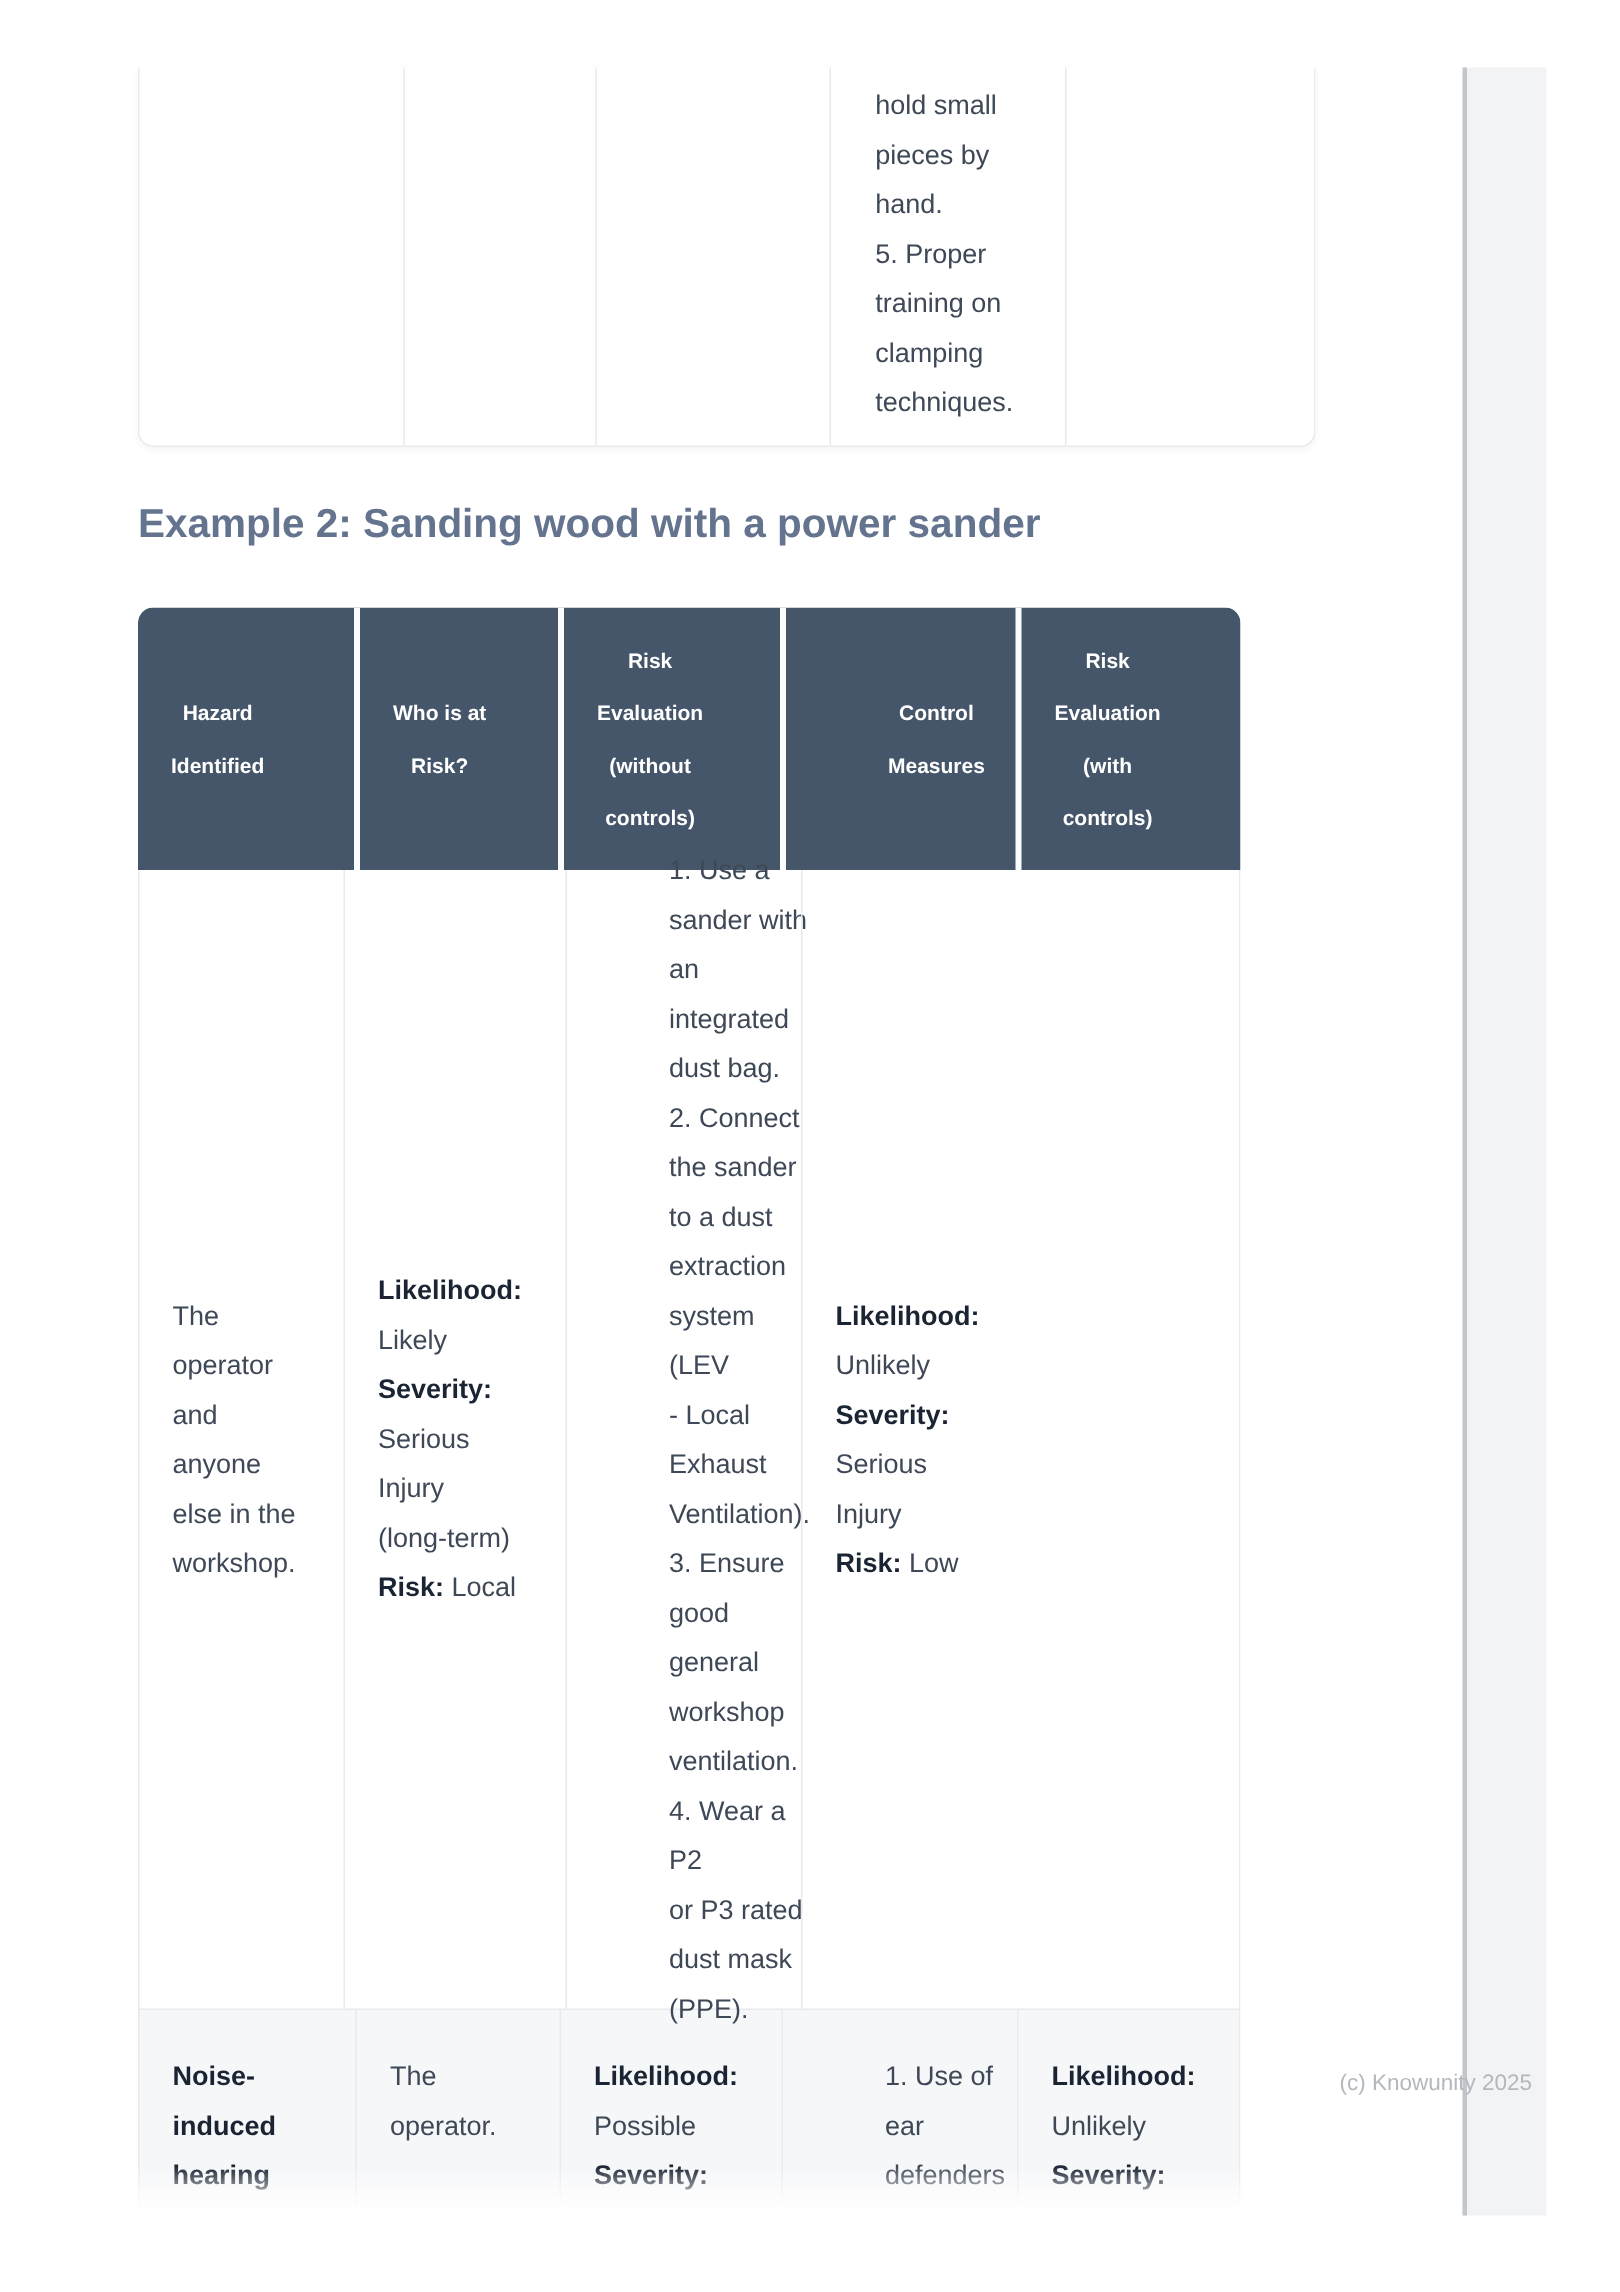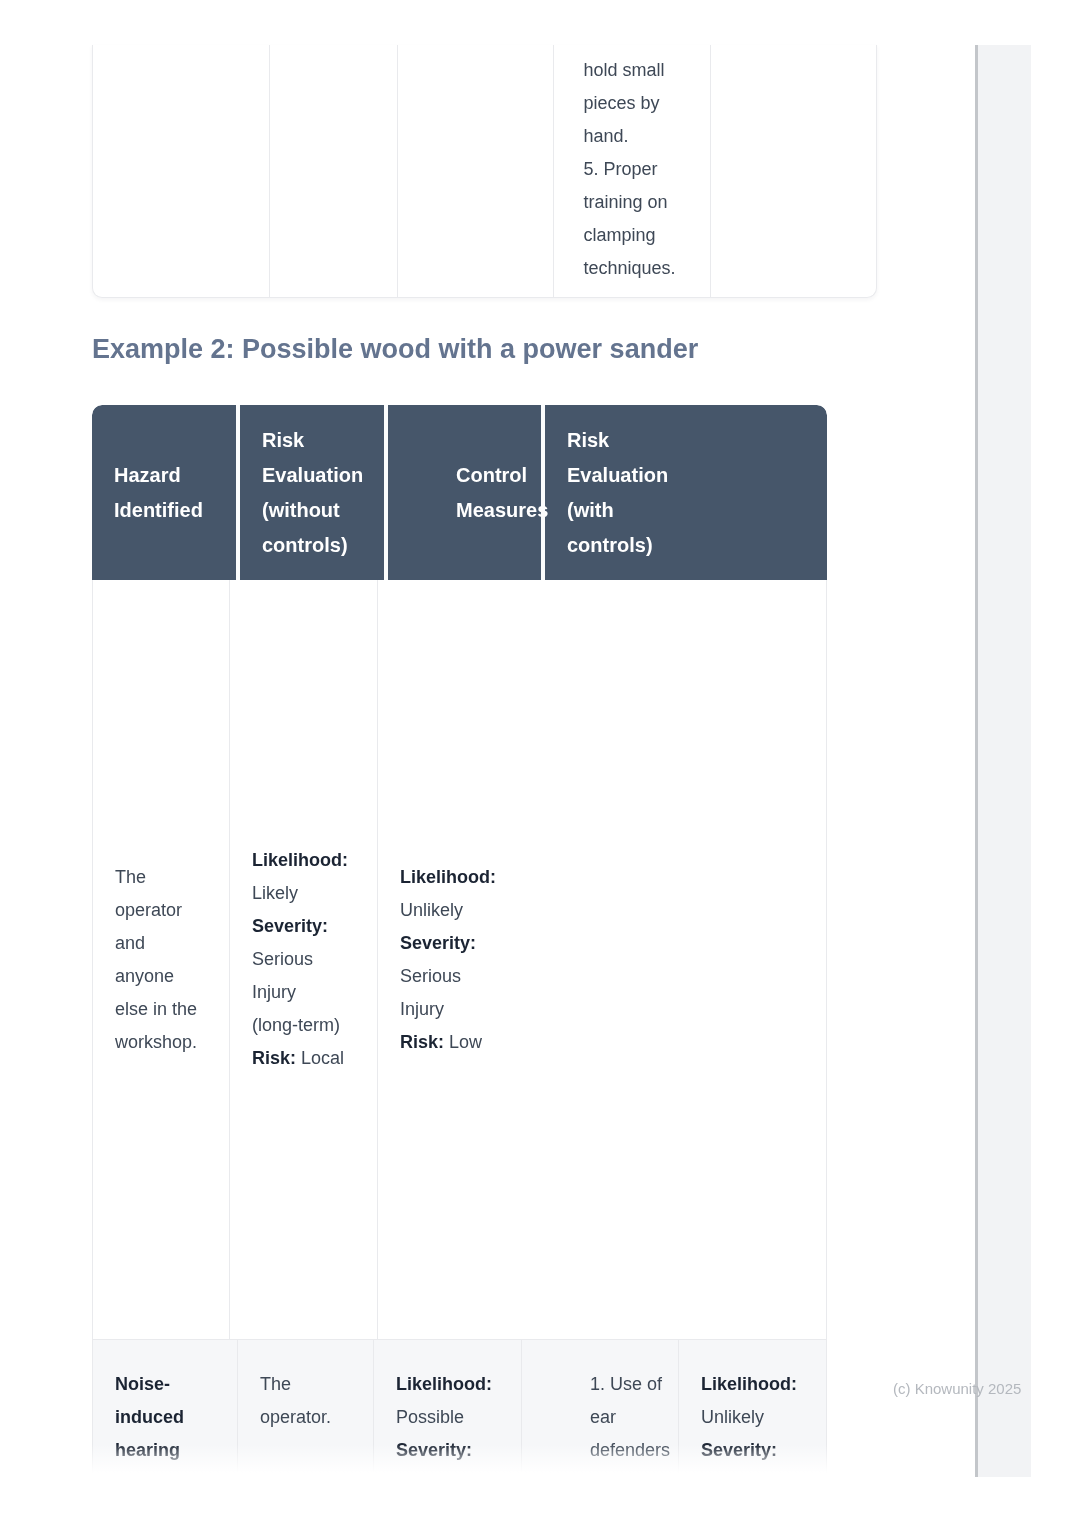--- a/index.html
+++ b/index.html
@@ -16,21 +16,21 @@
   .tt-text{padding:9px 18px 0 29px;font-size:18px;line-height:33px;color:#3e4856;white-space:pre-line;}
 
   .heading{position:absolute;left:92px;top:330px;margin:0;font-size:27px;line-height:38px;
     font-weight:700;color:#64748f;}
 
   
   .risk-table{position:absolute;left:92px;top:405px;width:735px;height:1068px;overflow:hidden;
     border-radius:10px 10px 0 0;}
   .thead{display:flex;height:175px;background:#46566a;border-radius:10px 10px 0 0;}
   .th{box-sizing:border-box;display:flex;align-items:center;color:#ffffff;font-weight:700;
-    font-size:20px;line-height:35px;}
+    font-size:14px;line-height:35px;text-align:center;}
   .th + .th{border-left:4px solid #fbfcfd;}
   .th > div{padding:0 8px 0 22px;white-space:pre-line;}
 
   .trow{display:flex;box-sizing:border-box;border-left:1px solid #e9eaed;border-right:1px solid #e9eaed;}
   .trow.row1{height:760px;background:#ffffff;border-bottom:1px solid #e9eaed;}
   .trow.row2{height:250px;background:#f6f7f9;}
   .td{box-sizing:border-box;display:flex;font-size:18px;line-height:33px;color:#3e4856;}
   .td + .td{border-left:1px solid #e9eaed;}
   .row1 .td{align-items:center;}
   .row2 .td{align-items:flex-start;padding-top:28px;}
@@ -63,27 +63,31 @@
 pieces by
 hand.
 5. Proper
 training on
 clamping
 techniques.</div>
     </div>
     <div class="col tt-c5"></div>
   </div>
 
-  <h2 class="heading">Example 2: Possible wood with a power sander</h2>
+  <h2 class="heading">Example 2: Sanding wood with a power sander</h2>
 
   <div class="risk-table">
     <div class="thead">
         <div class="th c1">
           <div>Hazard
 Identified</div>
+        </div>
+        <div class="th c2">
+          <div>Who is at
+Risk?</div>
         </div>
         <div class="th c3">
           <div>Risk
 Evaluation
 (without
 controls)</div>
         </div>
         <div class="th c4">
           <div>Control
 Measures</div>
@@ -106,20 +110,44 @@
 workshop.</span></div>
           </div>
           <div class="td c3">
             <div><span class="seg-b">Likelihood:</span><span>
 Likely
 </span><span class="seg-b">Severity:</span><span>
 Serious
 Injury
 (long-term)
 </span><span class="seg-b">Risk:</span><span> Local</span></div>
+          </div>
+          <div class="td c4">
+            <div><span>1. Use a
+sander with
+an
+integrated
+dust bag.
+2. Connect
+the sander
+to a dust
+extraction
+system (LEV
+- Local
+Exhaust
+Ventilation).
+3. Ensure
+good
+general
+workshop
+ventilation.
+4. Wear a P2
+or P3 rated
+dust mask
+(PPE).</span></div>
           </div>
           <div class="td c5">
             <div><span class="seg-b">Likelihood:</span><span>
 Unlikely
 </span><span class="seg-b">Severity:</span><span>
 Serious
 Injury
 </span><span class="seg-b">Risk:</span><span> Low</span></div>
           </div>
         </div>

